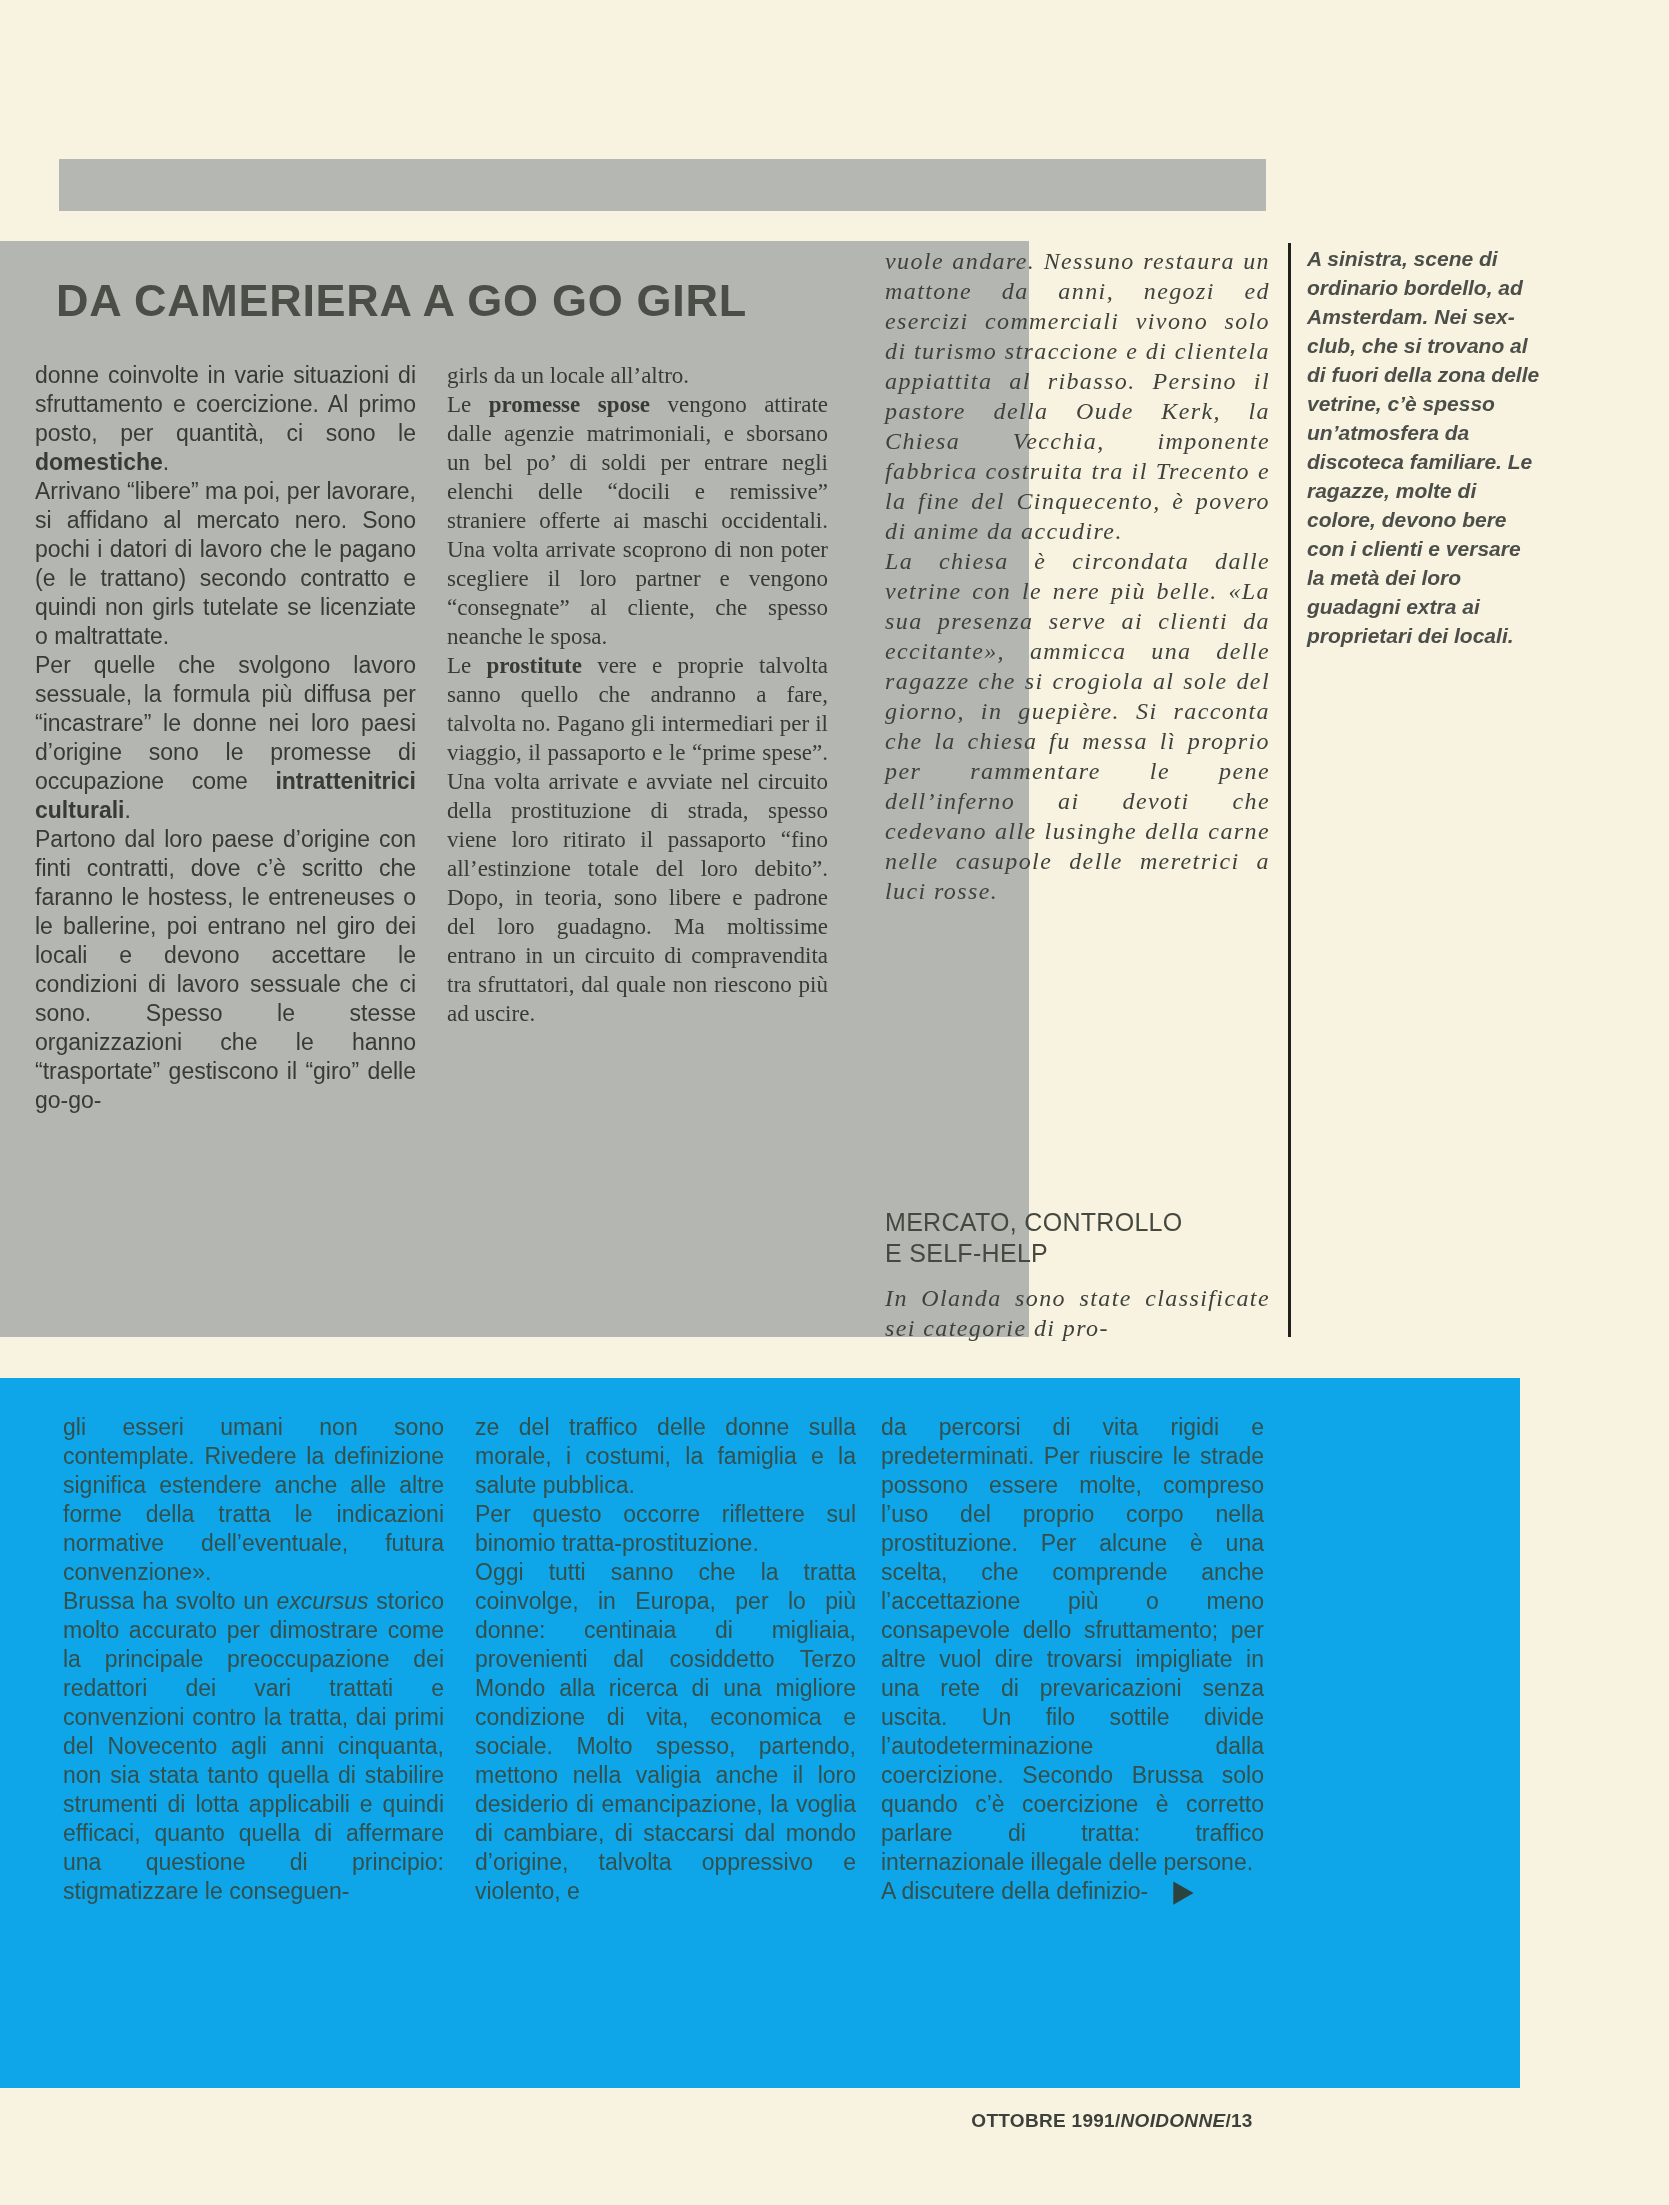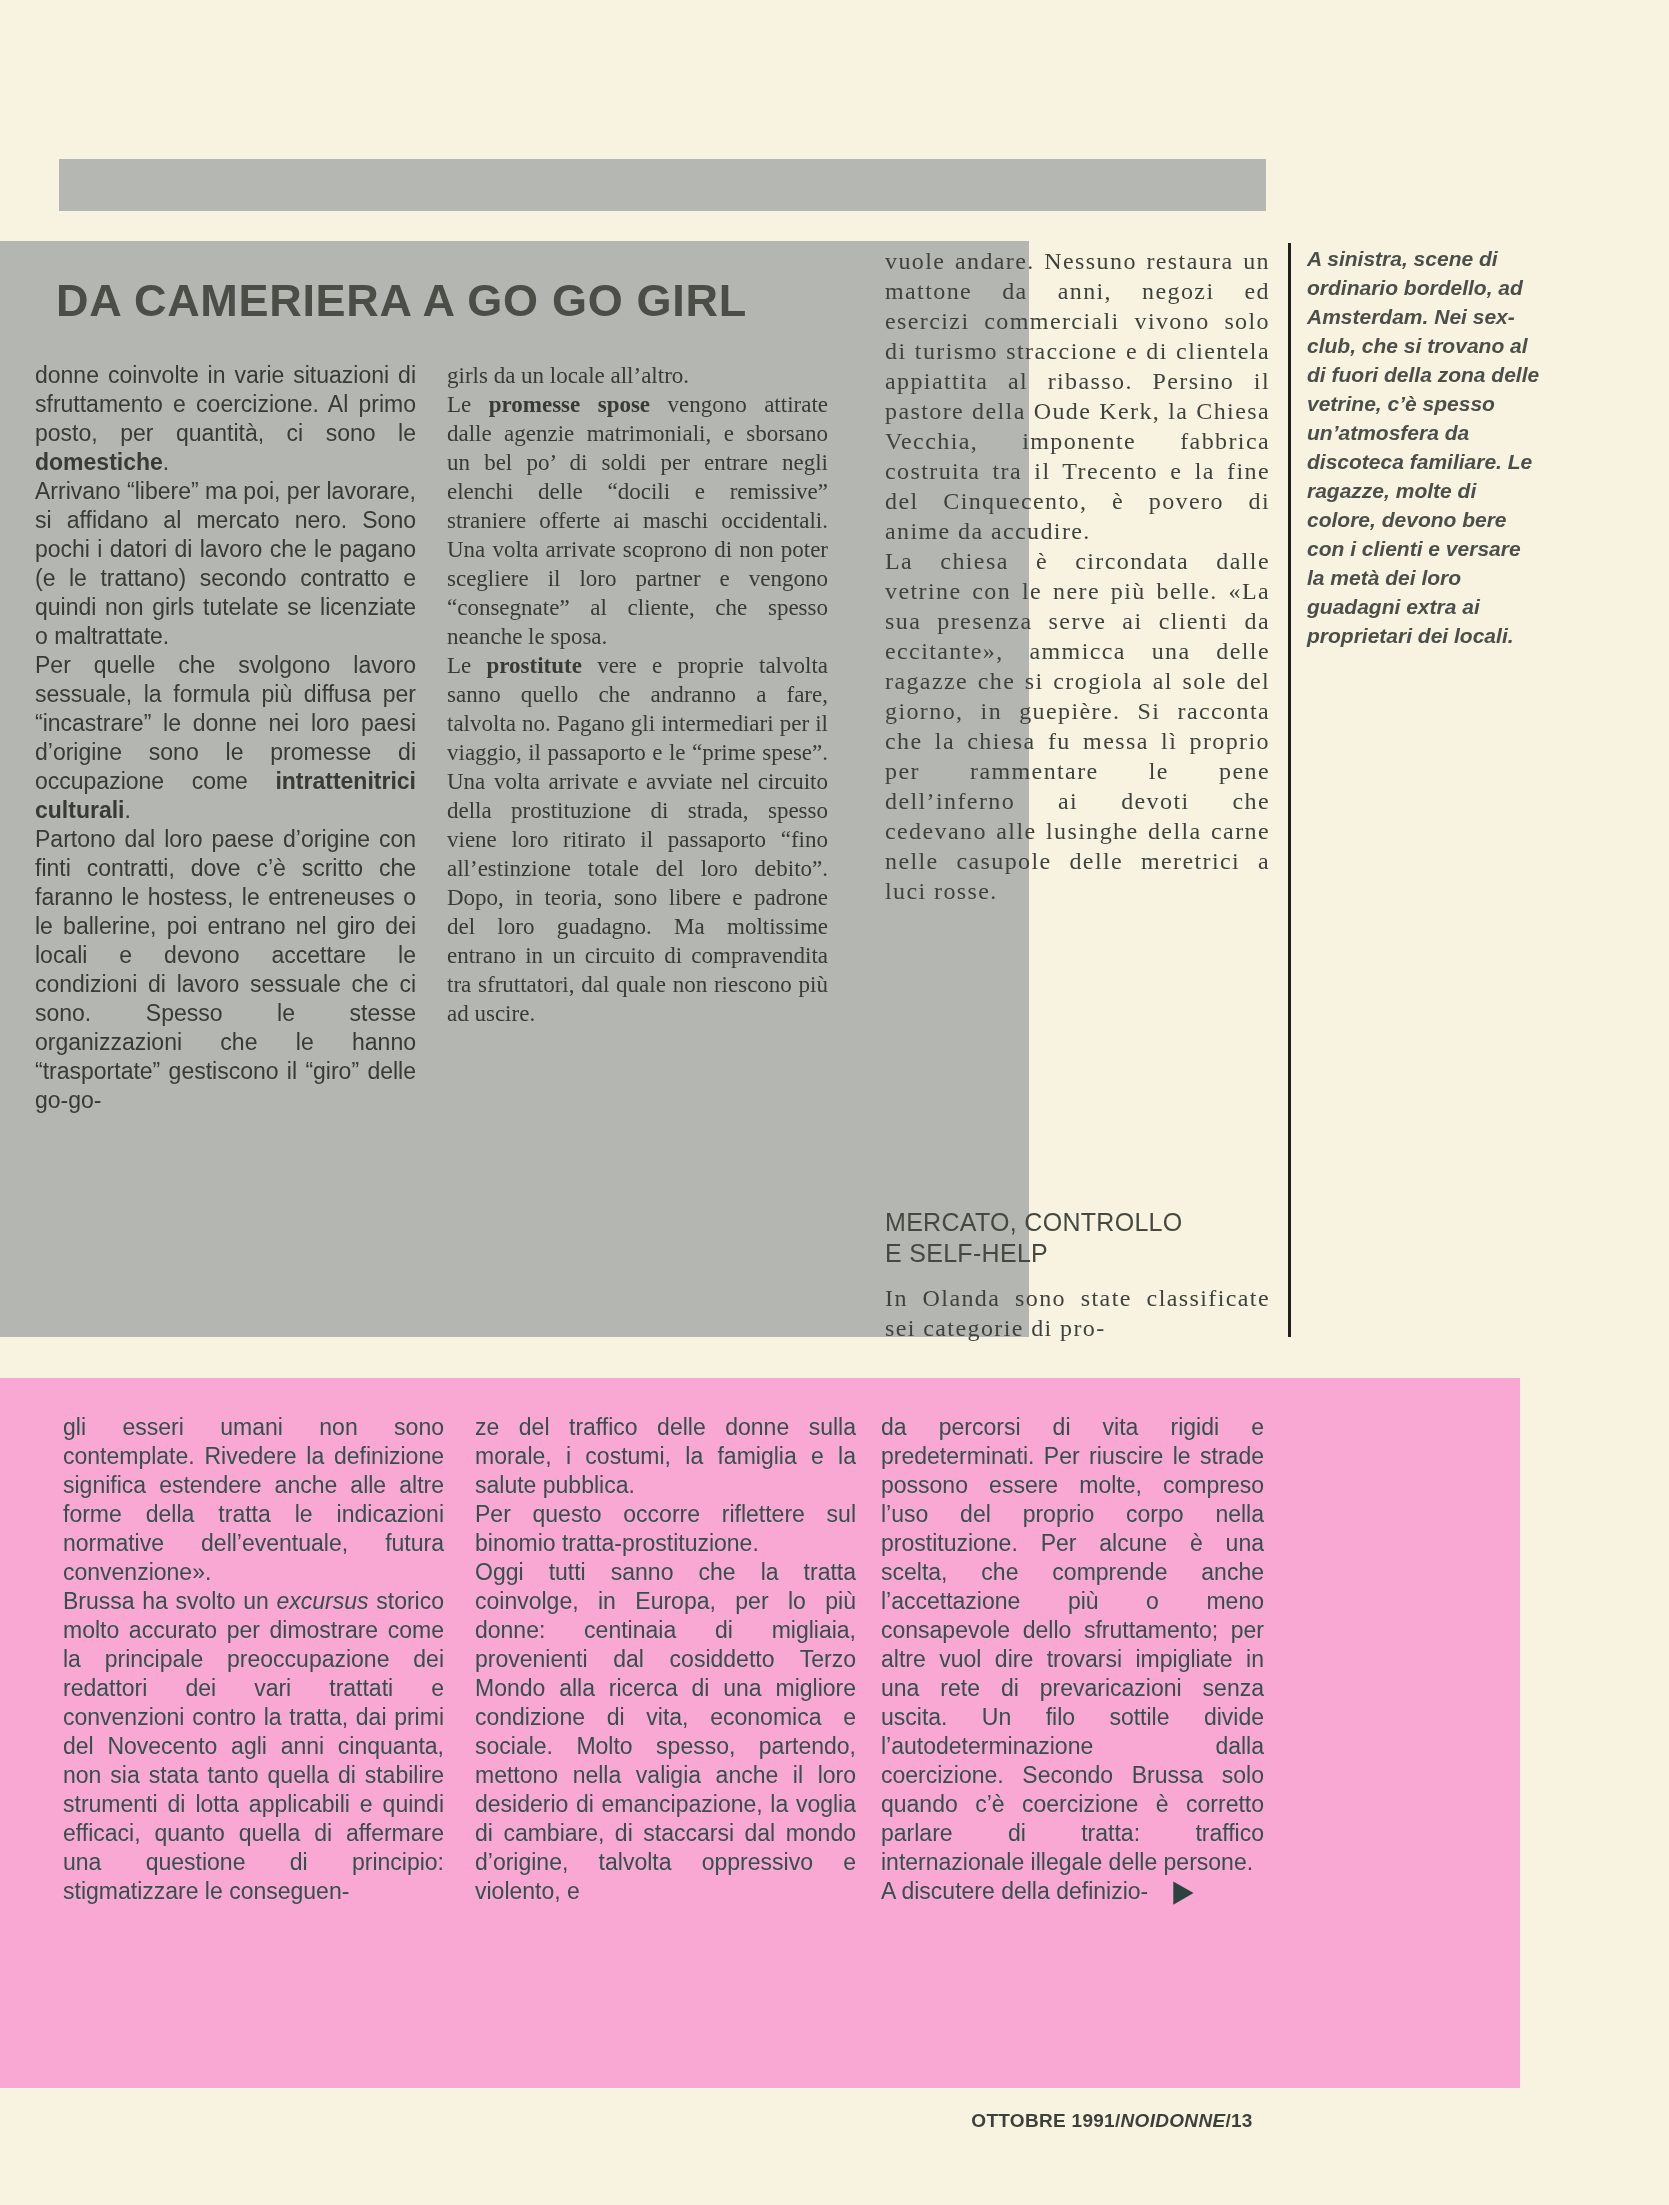--- a/index.html
+++ b/index.html
@@ -25,40 +25,40 @@
   .fcol2{left:447px;font-family:Liberation Serif, serif;}
   .fcol p{
     margin:0;font-size:23px;line-height:29px;text-align:justify;
     color:#383a35;
   }
   .fcol b{font-weight:bold;}
   
   .serif-col{width:385px;left:885px;}
   .serif-col p{
     margin:0;font-size:24px;line-height:30px;letter-spacing:1.4px;
-    text-align:justify;font-family:"Liberation Serif", serif;color:#3f423c;
+    text-align:justify;font-family:"Liberation Serif", serif;color:#3f423c;font-style:italic;
   }
   .serif-top{top:246px;}
   .serif-bottom{top:1283px;}
   .subhead{
     left:885px;top:1207px;width:385px;margin:0;
     font-size:25px;font-weight:normal;line-height:31px;letter-spacing:0.3px;
     color:#45483f;
   }
   .subhead span{display:block;}
   
   .v-rule{left:1288px;top:243px;width:2.8px;height:1094px;background:#20201d;}
   
   .caption{
     left:1307px;top:244px;width:236px;
     font-size:21px;line-height:29px;font-weight:bold;font-style:italic;
     color:#4c4e49;
   }
   
-  .cyan-box{left:0;top:1378px;width:1520px;height:710px;background:#f9a8d4;text-decoration:underline;}
+  .cyan-box{left:0;top:1378px;width:1520px;height:710px;background:#0ea5e9;text-decoration:underline;}
   .ccol{position:absolute;top:35px;width:381px;}
   .ccol1{left:63px;}
   .ccol2{left:475px;}
   .ccol3{left:881px;width:383px;}
   .ccol p{
     margin:0;font-size:23px;line-height:29px;text-align:justify;
     color:#33504d;
   }
   .ccol i{font-style:italic;}
   .arrow{

